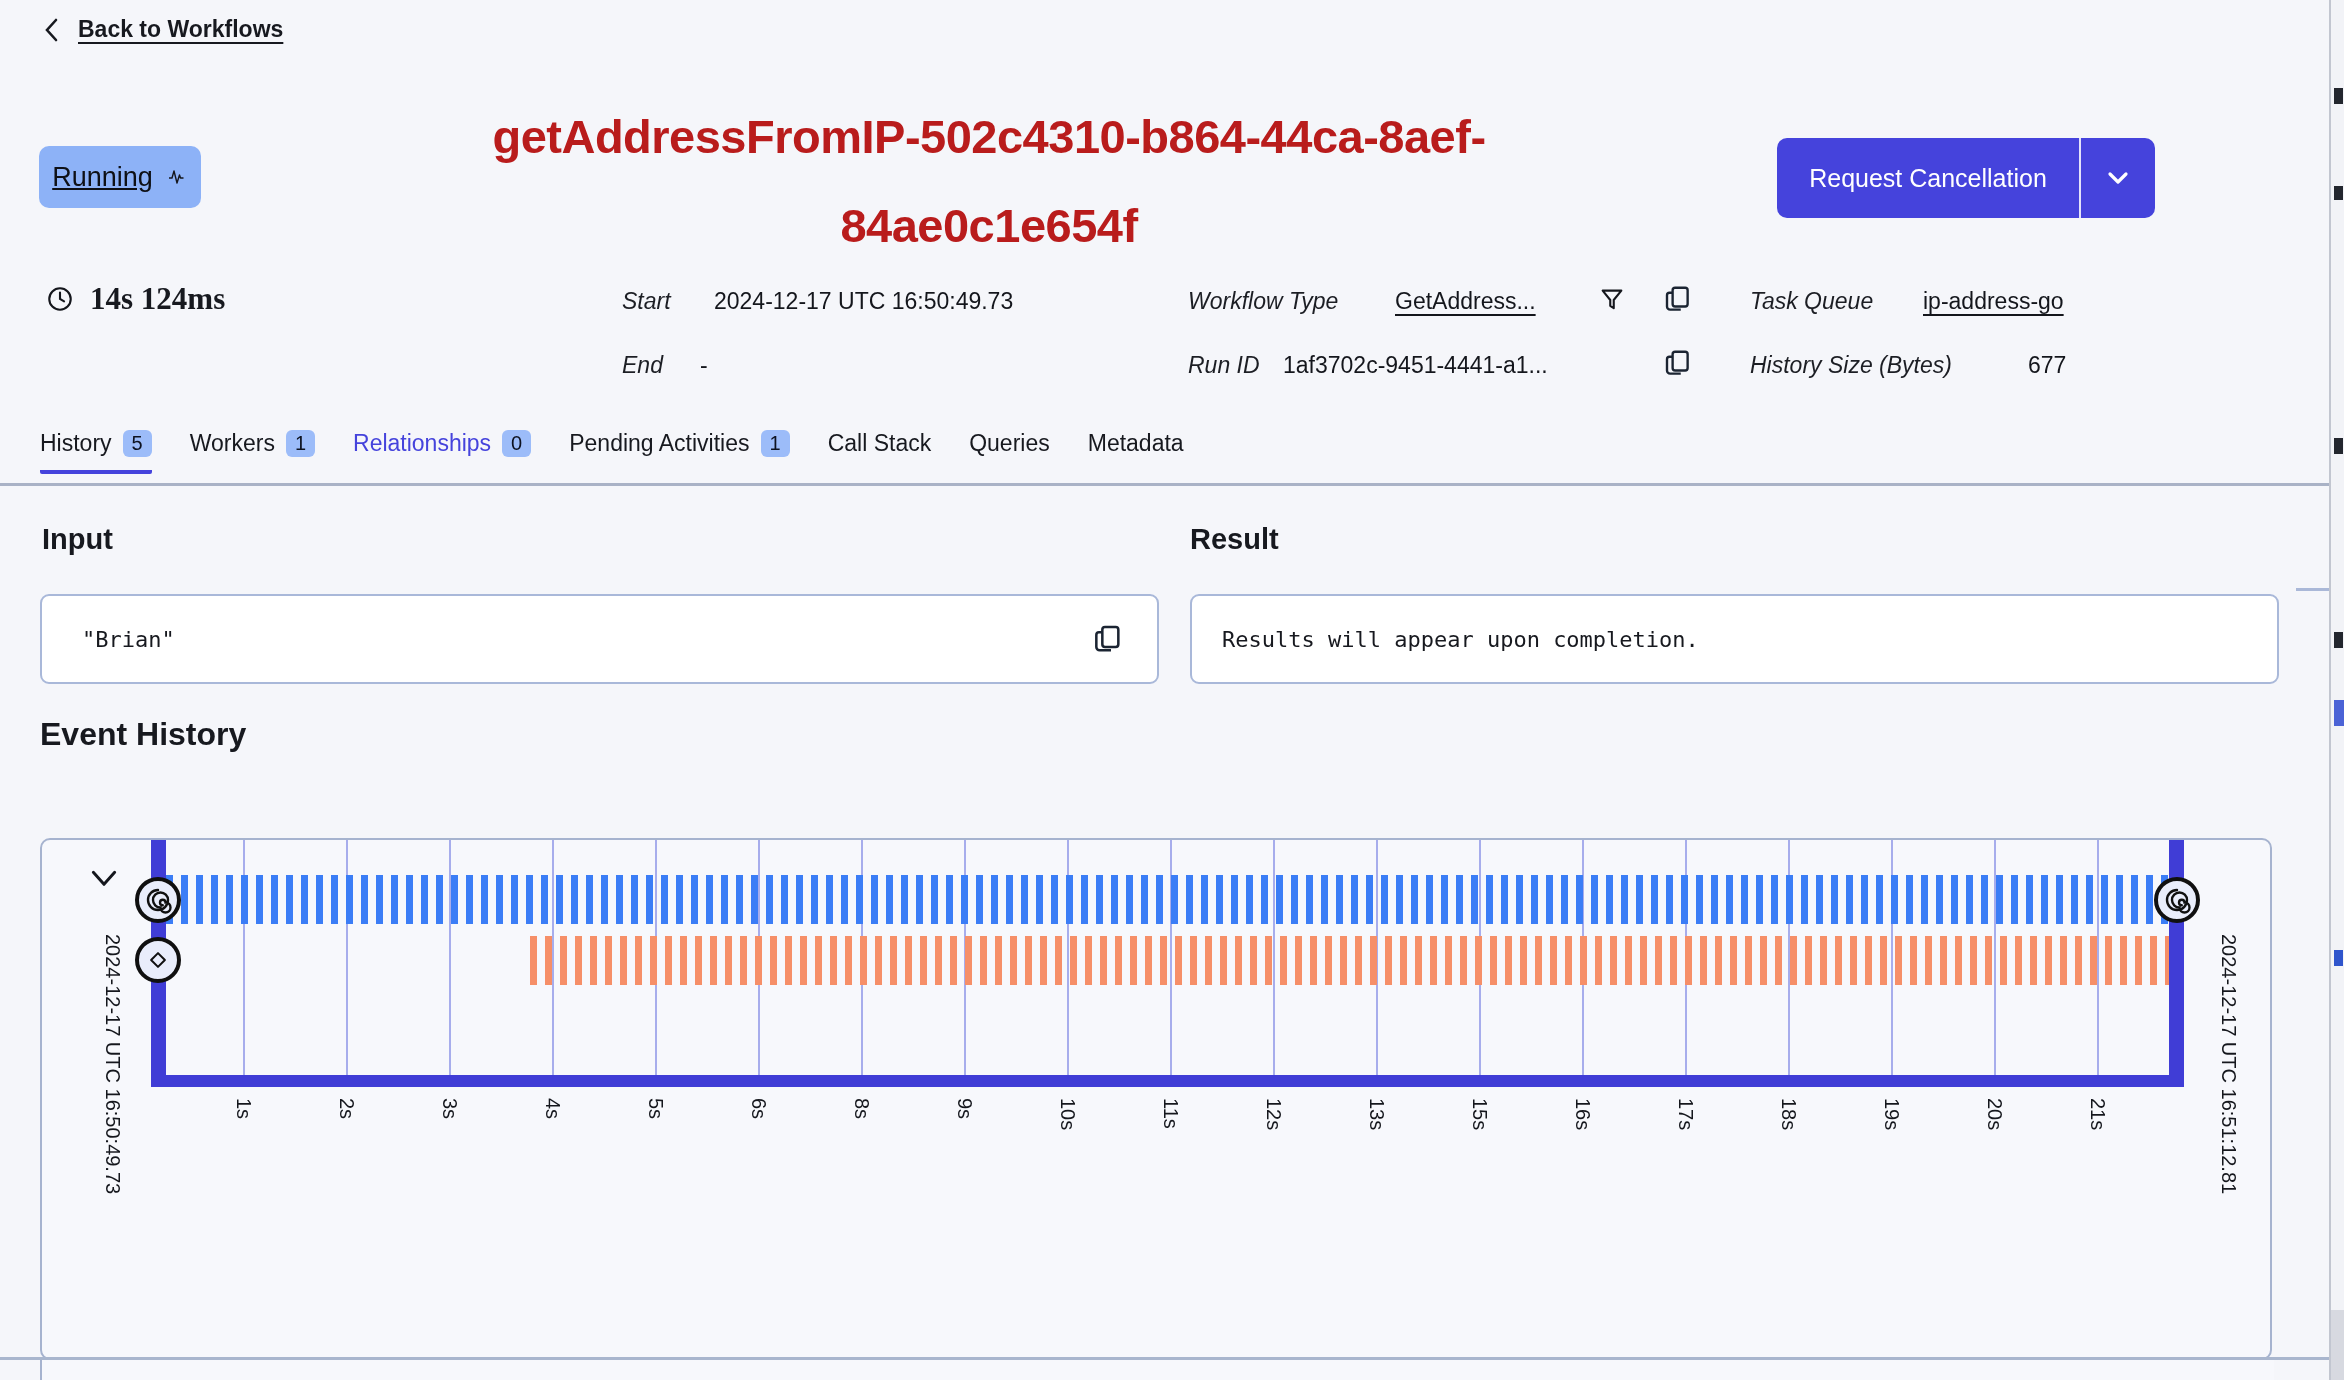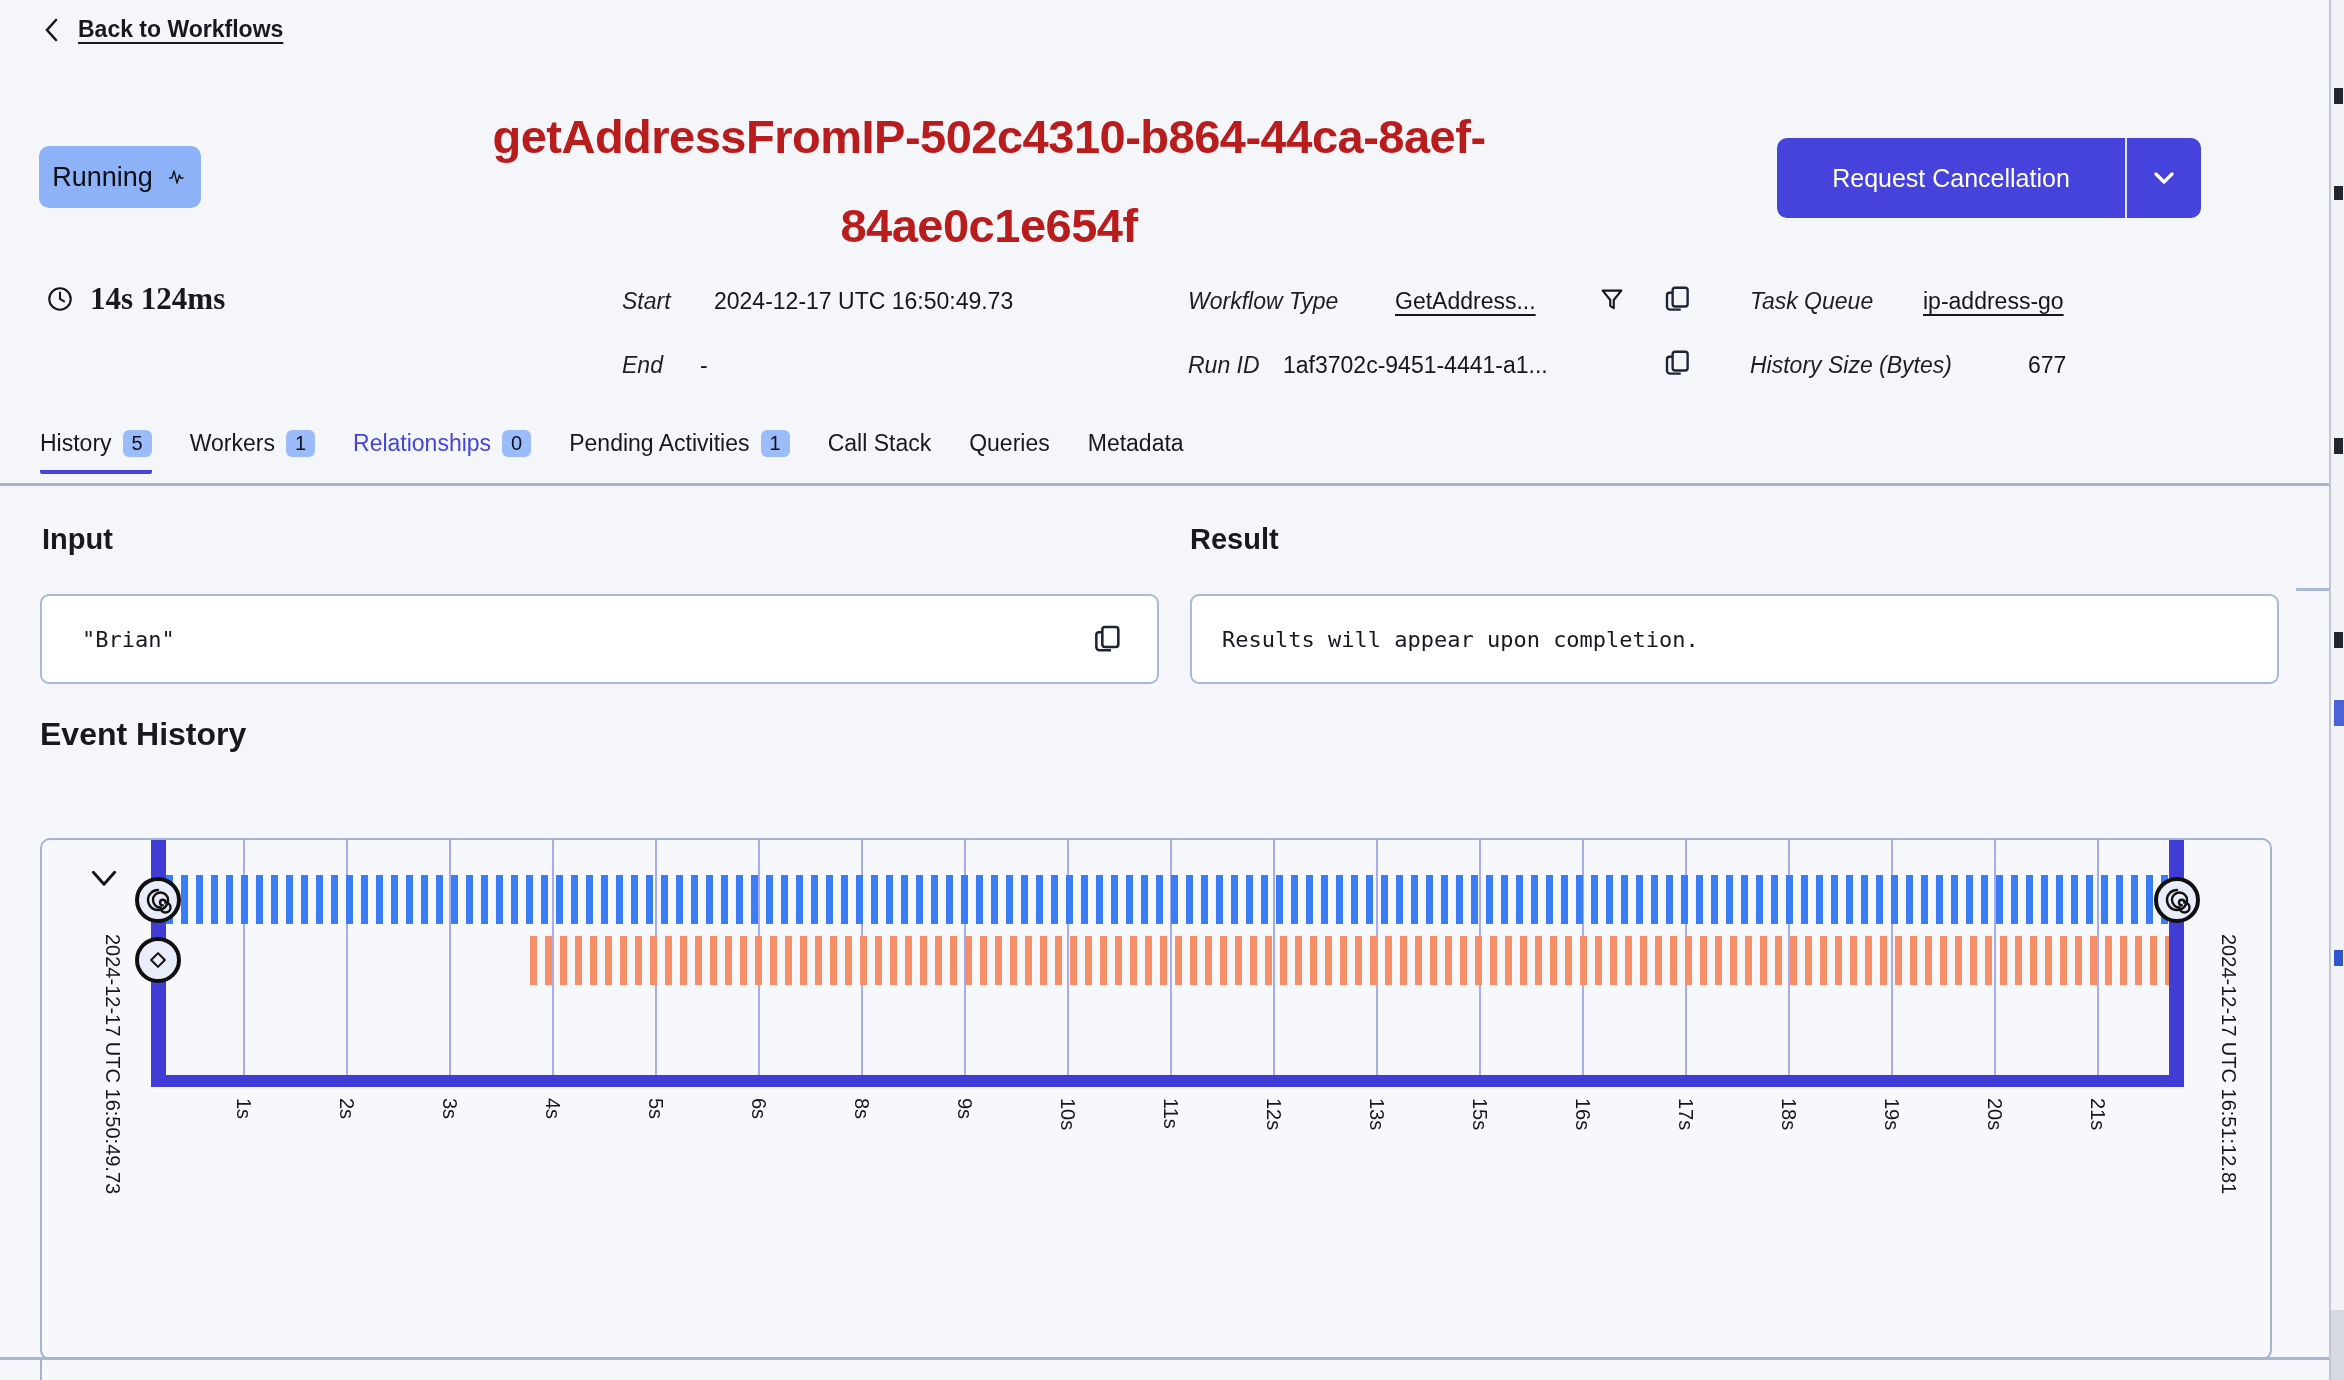--- a/index.html
+++ b/index.html
@@ -5,24 +5,24 @@
   html,body{margin:0;padding:0;}
   body{width:2344px;height:1380px;position:relative;overflow:hidden;
        background:#f5f6fa;font-family:"Liberation Sans",sans-serif;color:#17191f;}
   .abs{position:absolute;}
 
   
   .back-link{left:40px;top:16px;display:flex;align-items:flex-start;gap:14px;cursor:pointer;}
   .back-link span{font-size:23px;font-weight:700;text-decoration:underline;text-underline-offset:5px;}
   .status-badge{left:39px;top:146px;width:162px;height:62px;background:#8db2f7;border-radius:10px;
       display:flex;align-items:center;justify-content:center;gap:9px;}
-  .status-badge span{font-size:27px;font-weight:500;color:#0e1016;}
+  .status-badge span{font-size:27px;font-weight:500;color:#0e1016;text-decoration:underline;}
   .wf-title{left:284px;top:92px;width:1410px;text-align:center;font-size:47px;font-weight:700;
       line-height:89px;color:#b91c1c;letter-spacing:-0.5px;}
-  .cancel-btn{left:1777px;top:138px;width:424px;height:80px;background:#4543dc;border-radius:10px;
+  .cancel-btn{left:1777px;top:138px;width:378px;height:80px;background:#4543dc;border-radius:10px;
       display:flex;align-items:stretch;color:#fff;cursor:pointer;}
   .cancel-btn .main{flex:1;display:flex;align-items:center;justify-content:center;font-size:25px;font-weight:500;}
   .cancel-btn .sep{width:2px;background:rgba(255,255,255,.85);margin:0;}
   .cancel-btn .dd{width:74px;display:flex;align-items:center;justify-content:center;}
 
   
   .duration{left:46px;top:281px;display:flex;align-items:center;gap:16px;}
   .duration b{font-family:Liberation Serif, serif;font-size:31px;font-weight:700;}
   .mlabel{font-size:23px;font-style:italic;color:#1c1e24;}
   .mvalue{font-size:23px;color:#14161c;}

